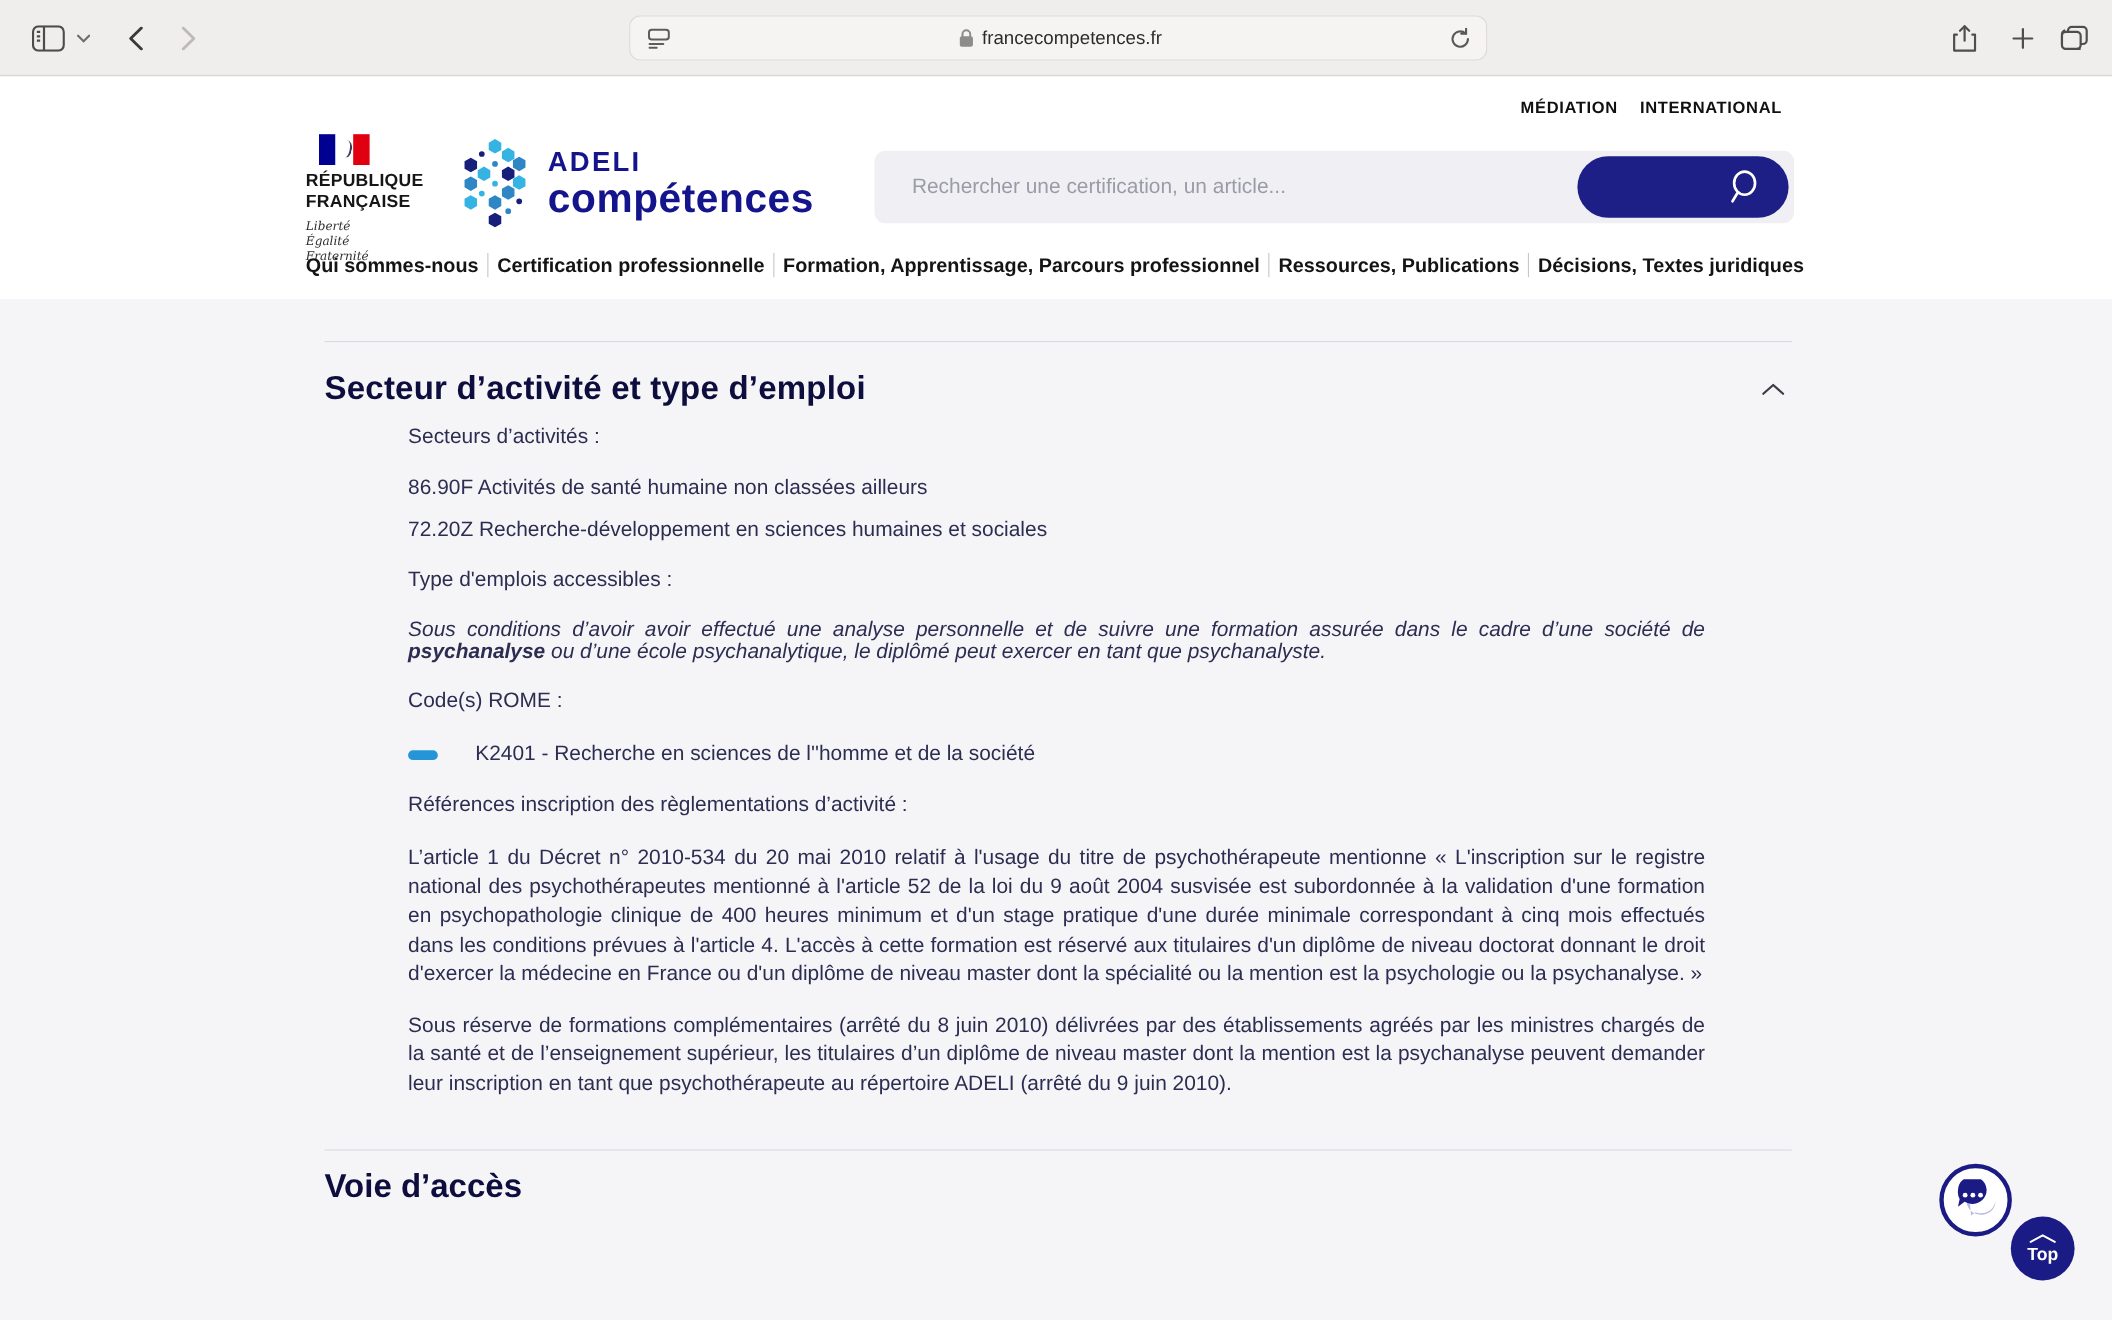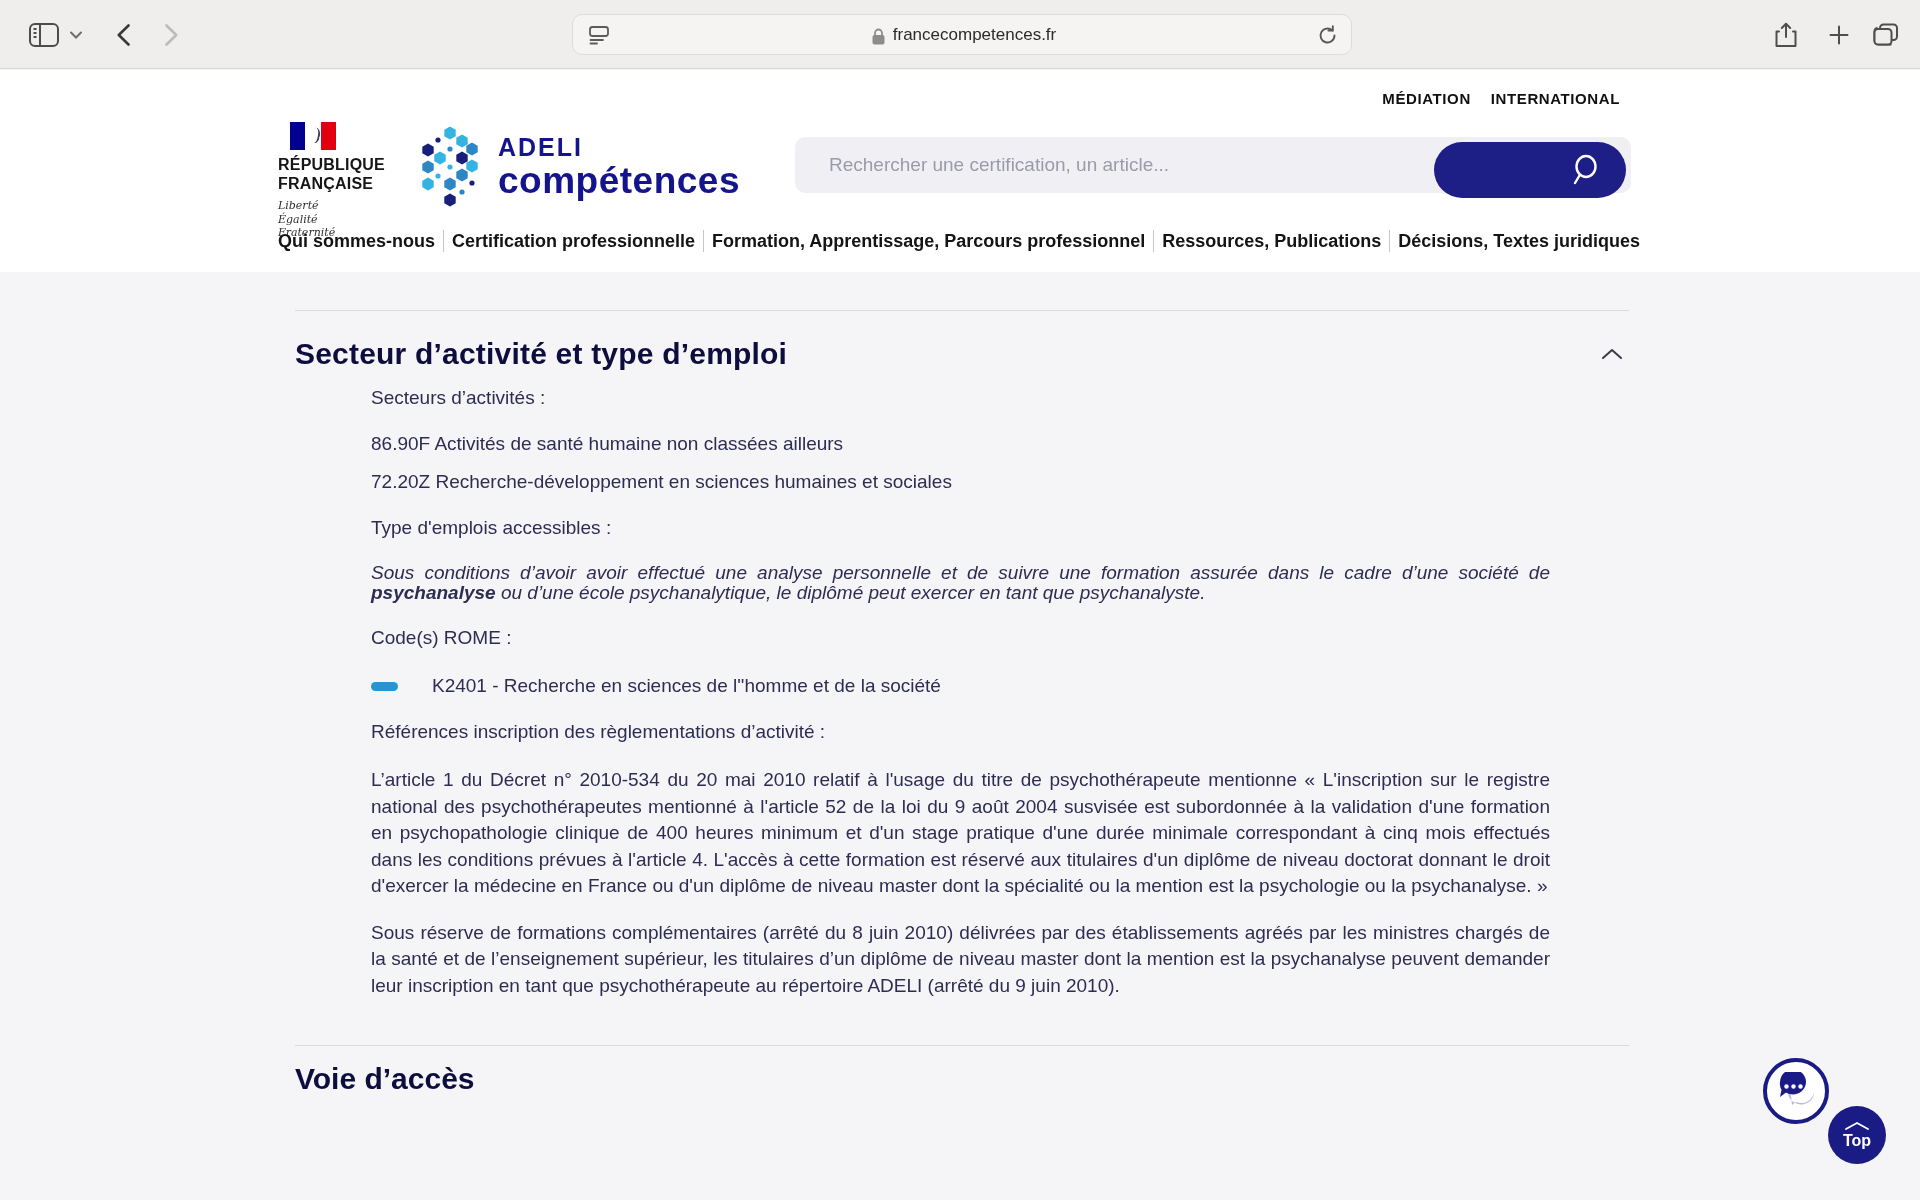--- a/index.html
+++ b/index.html
@@ -3,41 +3,41 @@
 <meta charset="utf-8">
 <style>
   * { margin:0; padding:0; box-sizing:border-box; }
   html,body { width:1920px; height:1200px; }
   body { font-family:"Liberation Sans", sans-serif; background:#f5f5f8; overflow:hidden; position:relative; }
 
   
   .toolbar { position:absolute; left:0; top:0; width:1920px; height:69px; background:#f0eeec; border-bottom:1px solid #d8d5d3; z-index:50; }
   .tb-btn { position:absolute; top:17px; width:36px; height:36px; display:flex; align-items:center; justify-content:center; border-radius:7px; cursor:default; }
   .addr { position:absolute; left:572px; top:14px; width:780px; height:41px; background:#f6f4f3; border:1px solid #dedbd9; border-radius:10px; display:flex; align-items:center; }
-  .addr-center { flex:1; display:flex; align-items:flex-end; justify-content:center; gap:8px; color:#2b2b2b; font-size:17px; }
+  .addr-center { flex:1; display:flex; align-items:center; justify-content:center; gap:8px; color:#2b2b2b; font-size:17px; }
 
   
   .site-header { position:absolute; left:0; top:70px; width:1920px; height:202px; background:#ffffff; }
   .top-links { position:absolute; top:20px; right:300px; display:flex; gap:20px; }
   .top-link { font-size:15px; font-weight:bold; letter-spacing:.6px; color:#101010; cursor:pointer; }
 
   .rf-logo { position:absolute; left:278px; top:52px; width:110px; }
   .rf-flag { display:flex; width:46px; height:28px; margin-left:12px; margin-bottom:5px; }
   .rf-flag .b { width:15px; background:#000091; }
   .rf-flag .w { width:16px; background:#ffffff; position:relative; }
   .rf-flag .w::after { content:""; position:absolute; left:3px; top:5px; width:10px; height:16px; border-radius:50% 50% 40% 40%; border-right:2.5px solid #3a3a5e; transform:rotate(12deg); }
   .rf-flag .r { width:15px; background:#e1000f; }
   .rf-name { font-size:16px; font-weight:800; color:#161616; line-height:19px; letter-spacing:.2px; }
   .rf-motto { margin-top:6px; font-family:"DejaVu Serif", serif; font-style:italic; font-size:11px; color:#2e2e2e; line-height:13.5px; }
 
   .fc-logo { position:absolute; left:418px; top:55px; display:flex; align-items:center; gap:16px; cursor:pointer; }
   .fc-text .l1 { font-size:25px; font-weight:600; letter-spacing:2px; color:#14148c; }
   .fc-text .l2 { font-size:37px; font-weight:800; color:#14148c; margin-top:-2px; letter-spacing:.5px; }
 
-  .searchbar { position:absolute; left:795px; top:67px; width:836px; height:56px; background:#f0f0f4; border-radius:10px; display:flex; align-items:center; }
+  .searchbar { position:absolute; left:795px; top:67px; width:836px; height:66px; background:#f0f0f4; border-radius:10px; display:flex; align-items:center; }
   .searchbar input { flex:1; border:none; outline:none; background:transparent; font-size:19px; color:#333; padding-left:34px; font-family:"Liberation Sans", sans-serif; }
   .searchbar input::placeholder { color:#9b9ba8; }
   .search-btn { position:absolute; right:5px; top:5px; width:192px; height:56px; border:none; border-radius:28px; background:#1e1e87; cursor:pointer; display:flex; align-items:center; justify-content:flex-end; padding-right:26px; }
 
   .main-nav { position:absolute; left:278px; right:280px; top:160px; display:flex; align-items:center; justify-content:space-between; }
   .nav-item { font-size:18px; font-weight:600; color:#141414; cursor:pointer; white-space:nowrap; }
   .nav-sep { width:1px; height:22px; background:#c6c6cb; }
 
   
   .content { position:absolute; left:0; top:272px; width:1920px; height:928px; background:#f5f5f8; overflow:hidden; }

